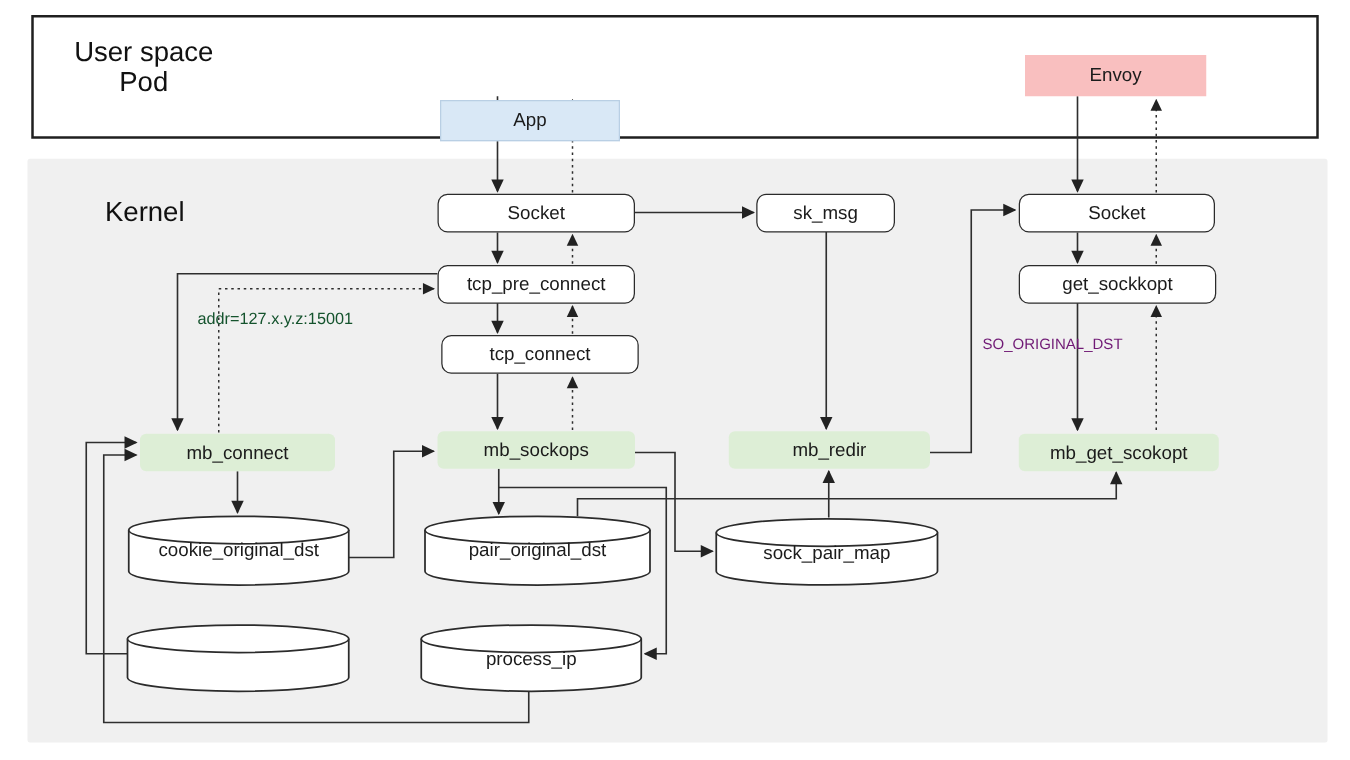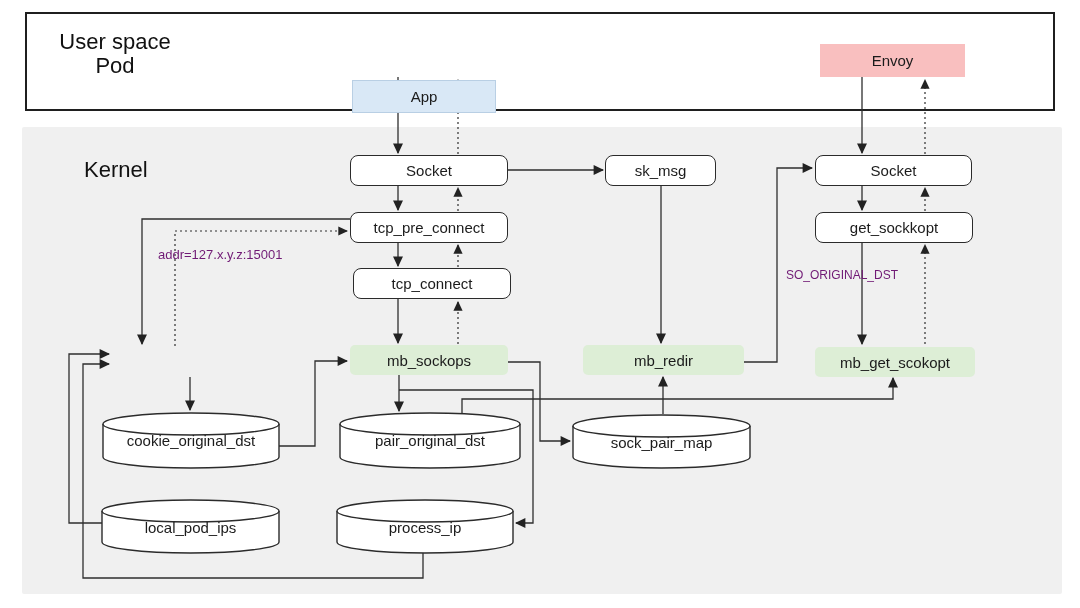--- a/index.html
+++ b/index.html
@@ -28,21 +28,21 @@
   svg .cyl{fill:#ffffff;stroke:#2b2b2b;stroke-width:1.4px;}
   .node{
     position:absolute;display:flex;align-items:center;justify-content:center;
     font-size:15px;box-sizing:border-box;white-space:nowrap;
   }
   .box{background:#fff;border:1.4px solid #2b2b2b;border-radius:8px;}
   .ebpf{background:var(--ebpf-fill);border-radius:5px;}
   .app{background:var(--app-fill);border:1px solid var(--app-border);margin-top:36px;}
   .envoy{background:var(--envoy-fill);}
   .cyl-label{position:absolute;text-align:center;font-size:15px;white-space:nowrap;}
-  .edge-label{position:absolute;color:#701a75;white-space:nowrap;}
+  .edge-label{position:absolute;color:#14532d;white-space:nowrap;}
   #addr-label{left:158px;top:247px;font-size:13px;}
   #sod-label{left:786px;top:268px;font-size:12px;color:#701a75;}
 </style>
 </head>
 <body>
 
 <div class="stage">
 
   <div class="userspace"></div>
   <div class="kernel"></div>
@@ -111,26 +111,26 @@
   <div class="node app" style="left:352px;top:44px;width:144px;height:33px;">App</div>
   <div class="node envoy" style="left:820px;top:44px;width:145px;height:33px;">Envoy</div>
 
   <div class="node box" style="left:350px;top:155px;width:158px;height:31px;">Socket</div>
   <div class="node box" style="left:605px;top:155px;width:111px;height:31px;">sk_msg</div>
   <div class="node box" style="left:815px;top:155px;width:157px;height:31px;">Socket</div>
   <div class="node box" style="left:350px;top:212px;width:158px;height:31px;">tcp_pre_connect</div>
   <div class="node box" style="left:815px;top:212px;width:158px;height:31px;">get_sockkopt</div>
   <div class="node box" style="left:353px;top:268px;width:158px;height:31px;">tcp_connect</div>
 
+  <div class="node ebpf" style="left:112px;top:347px;width:156px;height:30px;">mb_connect</div>
   <div class="node ebpf" style="left:350px;top:345px;width:158px;height:30px;">mb_sockops</div>
   <div class="node ebpf" style="left:583px;top:345px;width:161px;height:30px;">mb_redir</div>
   <div class="node ebpf" style="left:815px;top:347px;width:160px;height:30px;">mb_get_scokopt</div>
 
   <div class="cyl-label" style="left:103px;top:432px;width:176px;">cookie_original_dst</div>
   <div class="cyl-label" style="left:340px;top:432px;width:180px;">pair_original_dst</div>
   <div class="cyl-label" style="left:573px;top:434px;width:177px;">sock_pair_map</div>
-  <div class="cyl-label" style="left:102px;top:519px;width:177px;">local_pod_ips</div>
   <div class="cyl-label" style="left:337px;top:519px;width:176px;">process_ip</div>
 
   <div class="edge-label" id="addr-label">addr=127.x.y.z:15001</div>
   <div class="edge-label" id="sod-label">SO_ORIGINAL_DST</div>
 
 </div>
 
 </body></html>

